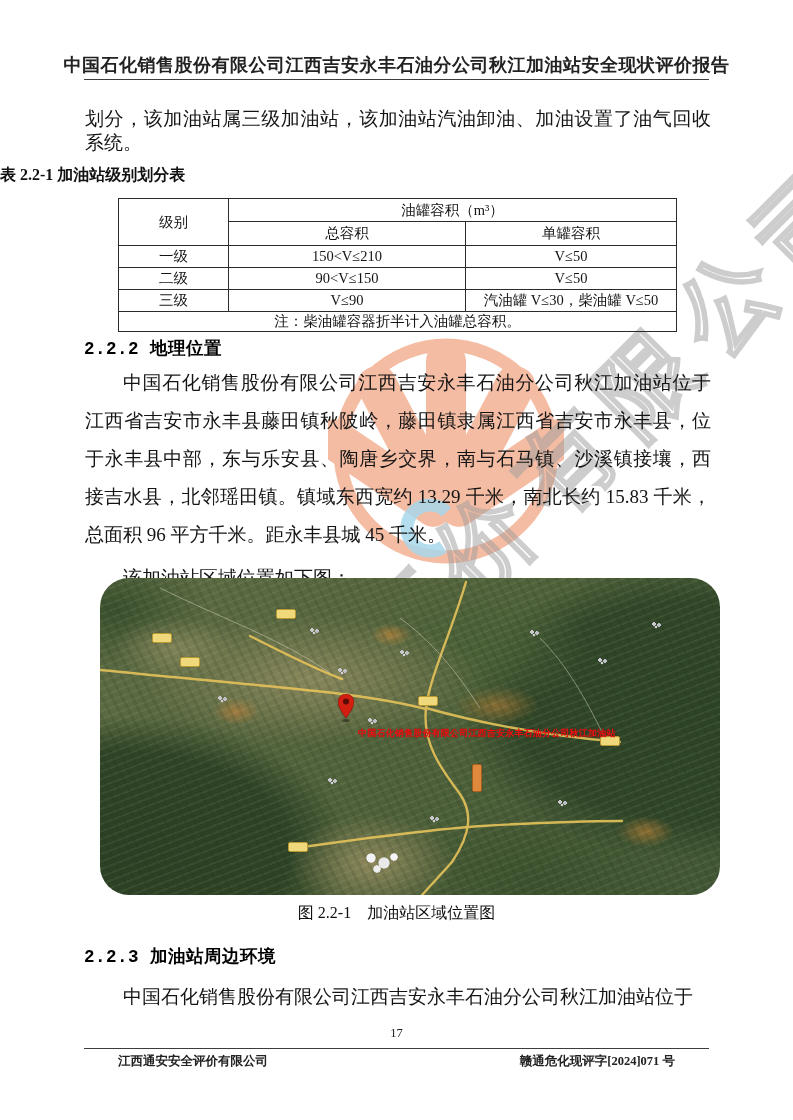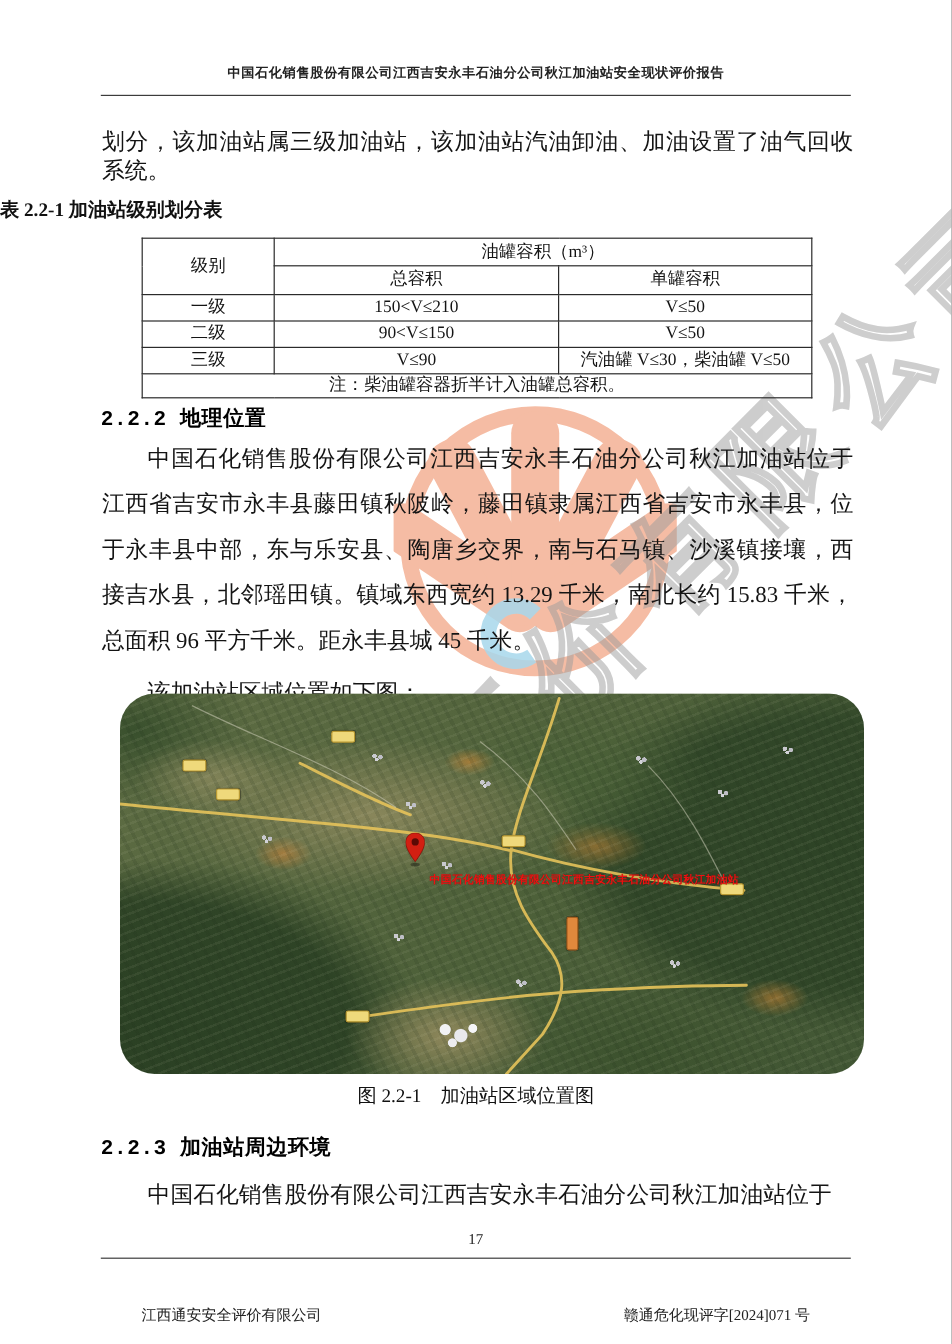--- a/index.html
+++ b/index.html
@@ -16,21 +16,21 @@
   .wm-text{
     position:absolute;left:326px;top:614px;
     transform:rotate(-45deg);transform-origin:0 0;
     font-family:"Liberation Serif","DejaVu Serif",serif;
     font-size:96px;font-weight:700;letter-spacing:18px;white-space:nowrap;
     color:transparent;-webkit-text-stroke:2.5px #9d9d9d;opacity:.5;
   }
   
   .content{position:absolute;inset:0;z-index:2;}
   .hdr-title{position:absolute;top:53px;left:0;right:0;text-align:center;
-    font-size:11px;font-weight:600;letter-spacing:.5px;color:#222;}
+    font-size:18px;font-weight:600;letter-spacing:.5px;color:#222;}
   .hdr-rule{position:absolute;top:79px;left:84px;right:84px;border-top:1.8px solid #3c3c3c;}
   .para{font-size:19px;line-height:24px;text-align:justify;color:#141414;}
   .intro{position:absolute;top:88px;left:85px;width:626px;}
   .tbl-title{position:absolute;top:165px;left:0;right:0;
     font-size:16px;font-weight:600;color:#111;}
   table.grade{
     position:absolute;top:198px;left:118px;width:558px;
     border-collapse:collapse;table-layout:fixed;
     font-size:14.5px;color:#141414;background:transparent;
   }
@@ -85,21 +85,21 @@
     font-family:"Liberation Sans","DejaVu Sans",sans-serif;
     font-size:9px;font-weight:700;color:#ee1111;letter-spacing:.2px;line-height:10px;
     text-shadow:0 0 1px rgba(90,0,0,.55);}
   .fig-caption{position:absolute;top:903px;left:0;right:0;text-align:center;
     font-size:16px;color:#111;}
   .env-para{position:absolute;top:966px;left:85px;width:626px;text-indent:2em;}
   
   .page-num{position:absolute;top:1026px;left:0;right:0;text-align:center;font-size:12.5px;color:#222;}
   .ftr-rule{position:absolute;top:1048px;left:84px;right:84px;border-top:1.2px solid #3c3c3c;}
   .ftr-row{position:absolute;top:1053px;left:118px;right:118px;display:flex;
-    justify-content:space-between;font-size:12.5px;font-weight:400;color:#222;margin-top:35px;}
+    justify-content:space-between;font-size:12.5px;font-weight:700;color:#222;}
 </style>
 </head>
 <body>
 
 <div class="page">
 
   <div class="wm-layer">
     <svg class="wm-logo" width="236" height="236" viewBox="0 0 236 236">
       <g fill="none" stroke="#ec7c4b" stroke-width="13">
         <circle cx="118" cy="118" r="106"></circle>

